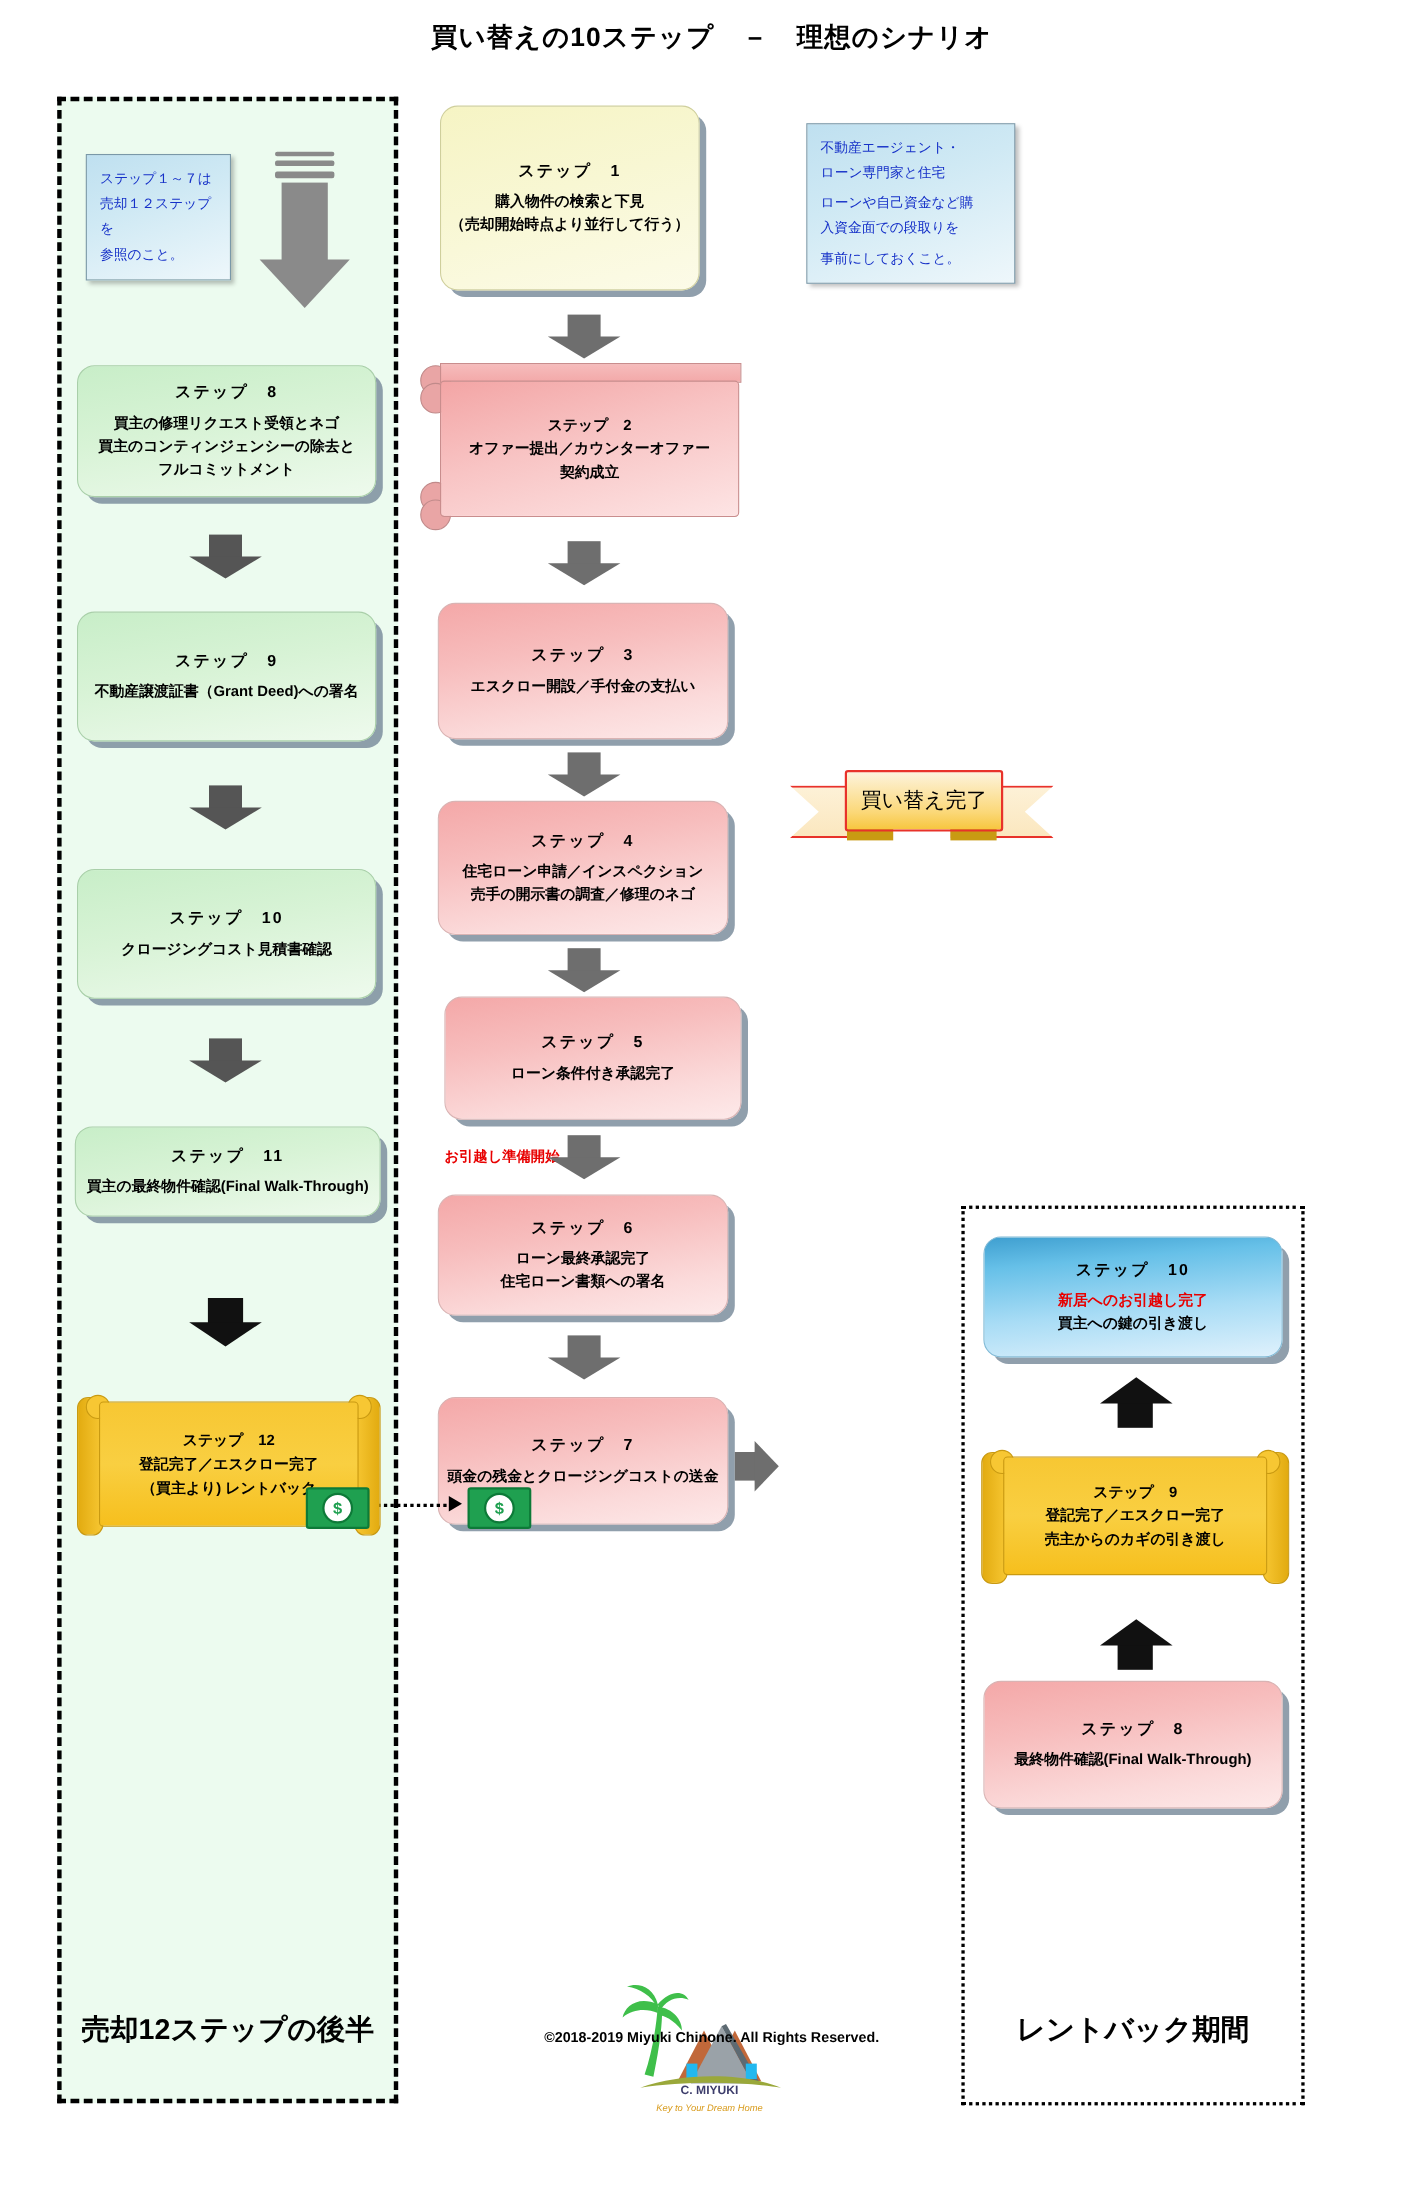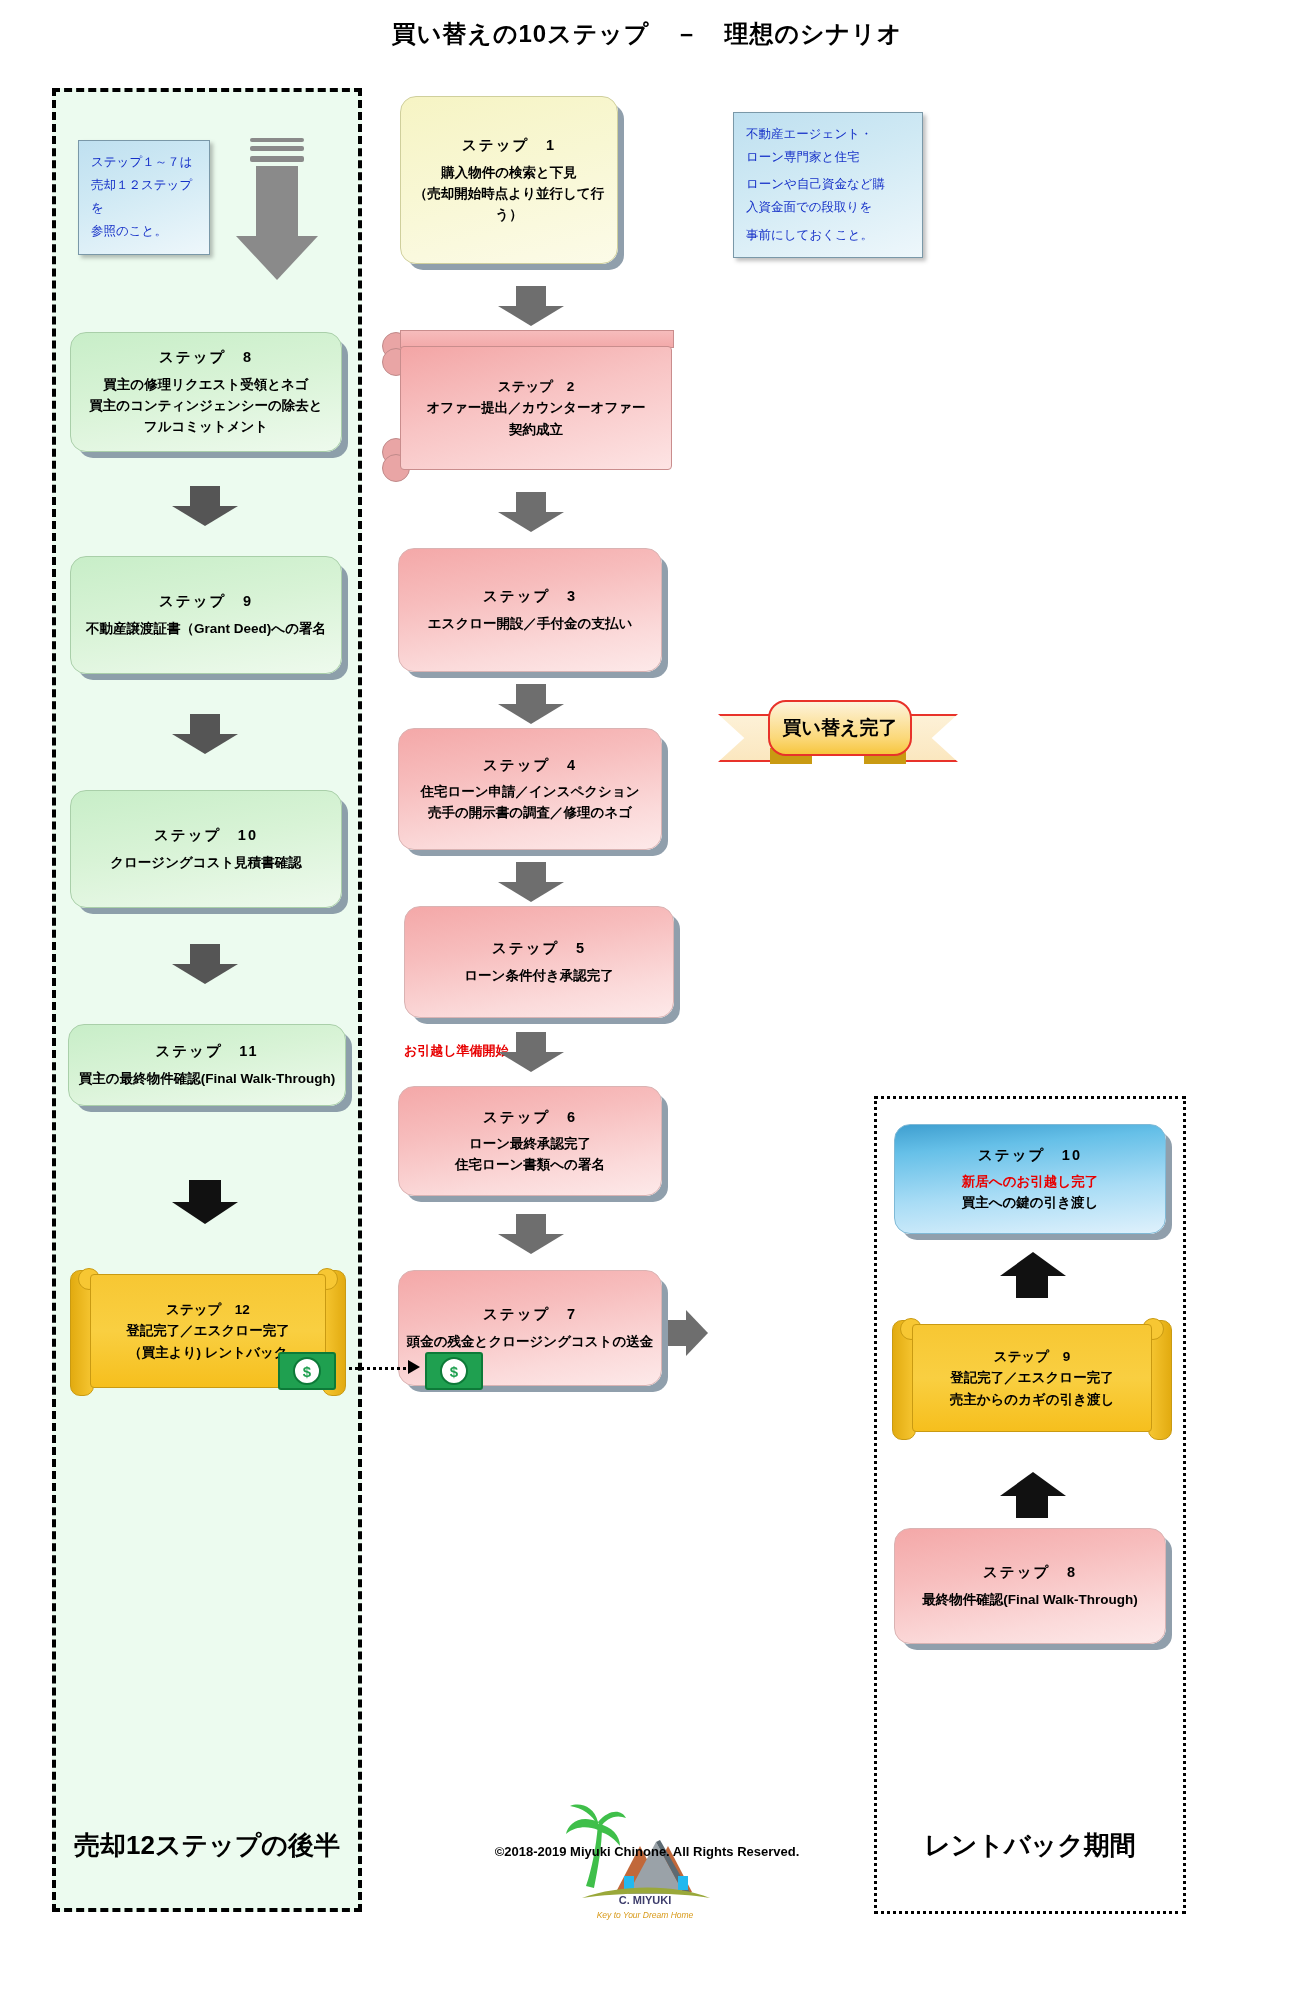--- a/index.html
+++ b/index.html
@@ -56,23 +56,23 @@
       border:1px solid #7a98a8;color:#1631c8;font-size:12.5px;line-height:1.85;
       font-family:"Liberation Serif","DejaVu Serif",serif;
       box-shadow:3px 3px 4px rgba(0,0,0,.25);}
 
   
   #ribbon{left:718px;top:700px;width:240px;height:62px;}
   .rb-tail{position:absolute;top:14px;width:90px;height:44px;
       background:linear-gradient(180deg,#fdf1d7 0%,#fbe7bf 100%);border:2px solid #e8322a;}
   .rb-center{position:absolute;left:50px;top:0;width:140px;height:52px;
       background:linear-gradient(180deg,#fdf3dc 0%,#fbd878 70%,#f7c63f 100%);
-      border:2px solid #e8322a;border-radius:18px;
+      border:2px solid #e8322a;border-radius:3px;
       display:flex;align-items:center;justify-content:center;
-      font-size:19px;font-weight:bold;}
+      font-size:19px;font-weight:normal;}
   .rb-fold{position:absolute;top:48px;width:42px;height:16px;background:#c99a12;}
 
   
   .red-label{color:#e80000;font-size:13px;font-weight:bold;}
   #copyright{left:0;top:1844px;width:1294px;text-align:center;font-size:13px;font-weight:bold;}
 
   
   .money{width:54px;height:34px;background:#1fa050;border:2px solid #0d7a38;border-radius:3px;
       display:flex;align-items:center;justify-content:center;}
   .money .coin{width:24px;height:24px;border-radius:50%;background:#fff;border:2px solid #0d7a38;
@@ -106,21 +106,21 @@
 <div class="abs note" style="left:733px;top:112px;width:190px;">
   <div>不動産エージェント・</div>
   <div>ローン専門家と住宅</div>
   <div style="height:4px;"></div>
   <div>ローンや自己資金など購</div>
   <div>入資金面での段取りを</div>
   <div style="height:4px;"></div>
   <div>事前にしておくこと。</div>
 </div>
 
-<div class="abs card yellow" style="left:400px;top:96px;width:218px;height:168px;">
+<div class="abs card yellow" style="left:400px;top:96px;width:236px;height:168px;">
   <div class="num">ステップ　1</div>
   <span class="ln">購入物件の検索と下見</span>
   <span class="ln">（売却開始時点より並行して行う）</span>
 </div>
 
 <div class="abs blockarrow" style="left:498px;top:286px;width:66px;height:40px;">
   <div class="stem" style="top:0;width:30px;height:22px;background:#6e6e6e;"></div>
   <div class="head" style="top:20px;border-left:33px solid transparent;border-right:33px solid transparent;border-top:20px solid #6e6e6e;"></div>
 </div>
 

